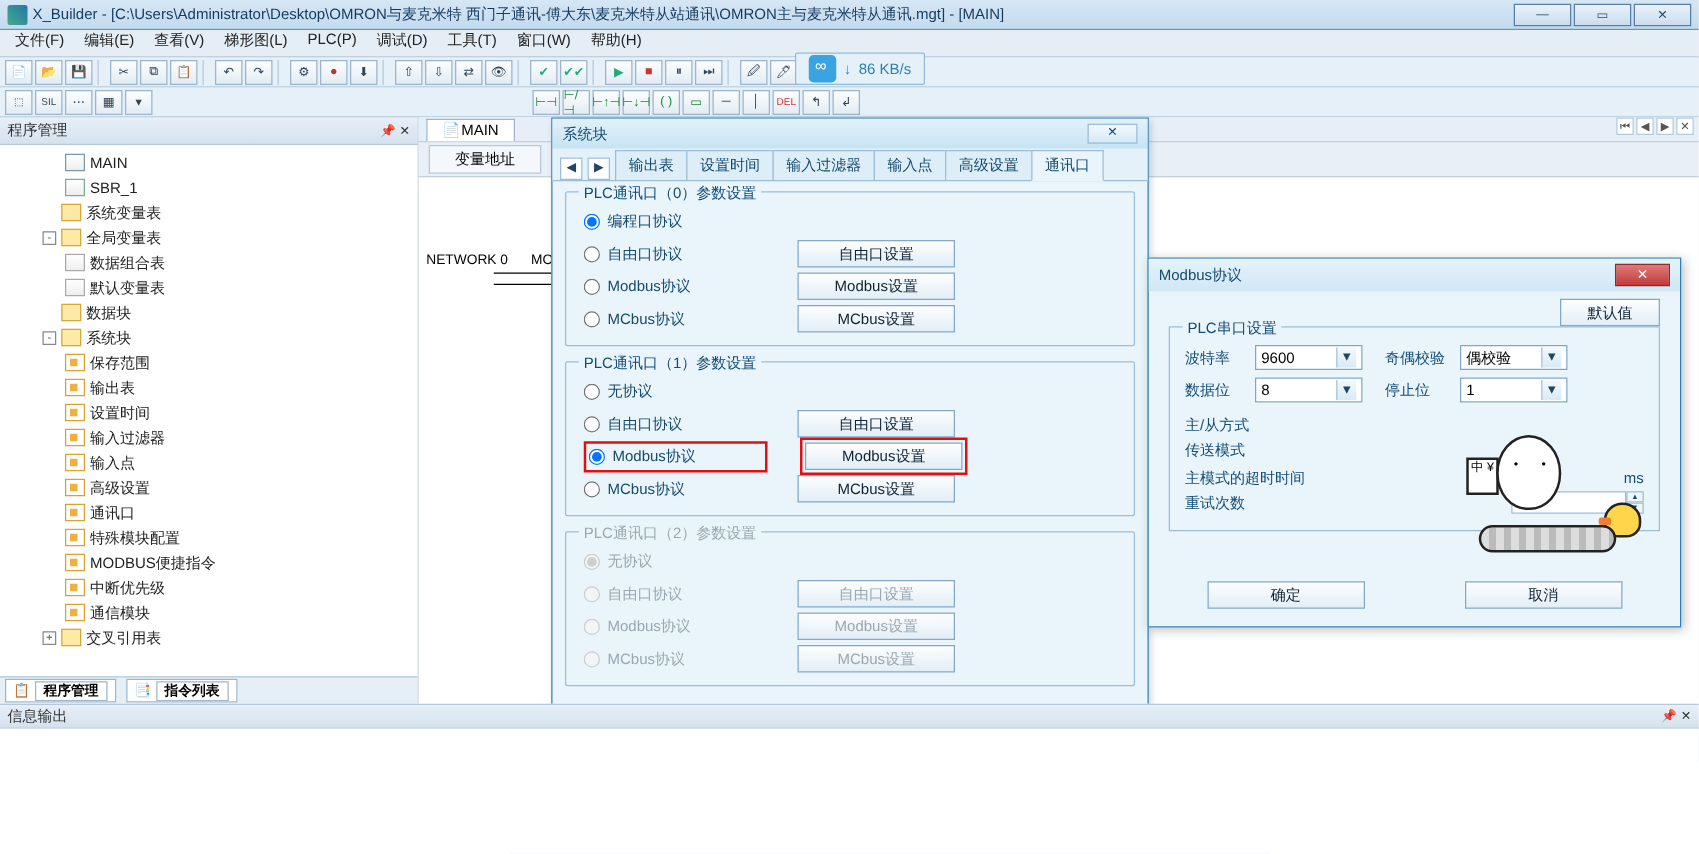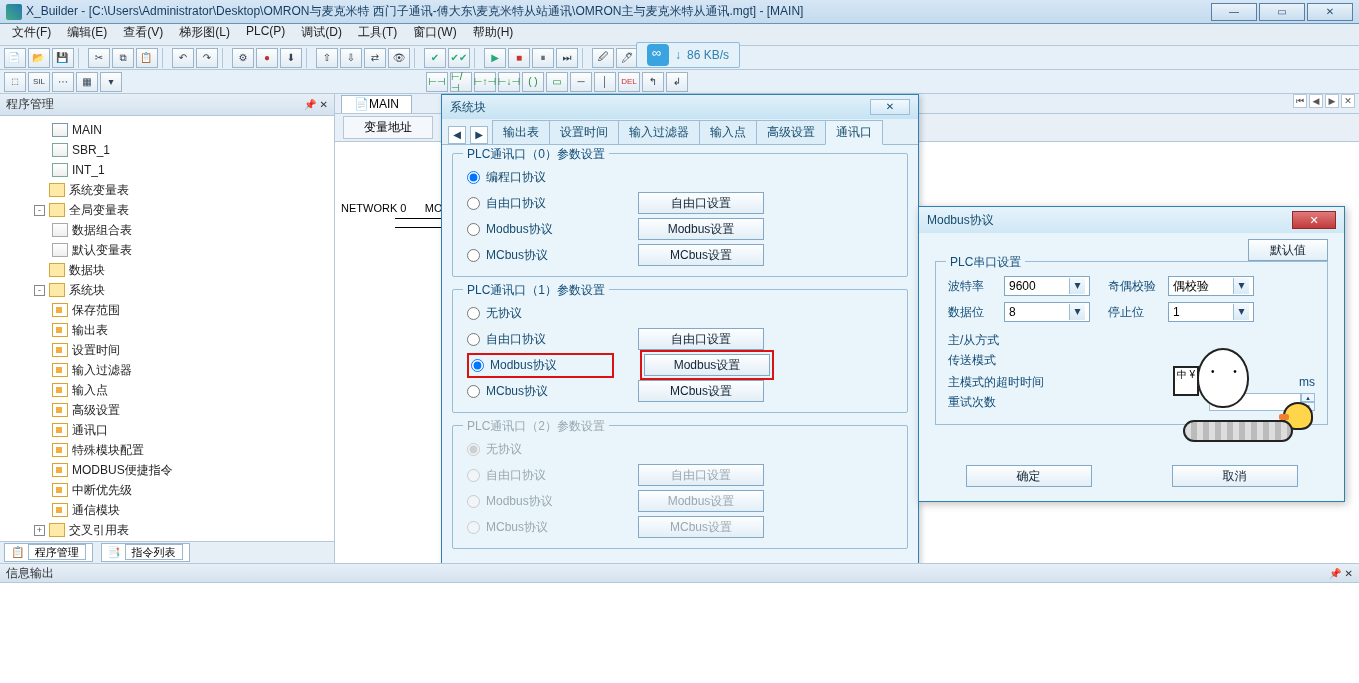--- a/index.html
+++ b/index.html
@@ -33,21 +33,21 @@
 .tree-row.lv1{padding-left:34px;}
 .tree-row.lv2{padding-left:52px;}
 .tree-icon{width:16px;height:14px;margin-right:4px;display:inline-block;}
 .ti-doc{background:linear-gradient(#fff,#eee);border:1px solid #aaa;}
 .ti-doc.g{border-color:#7a9;}
 .ti-doc.b{border-color:#79a;}
 .ti-fold{background:#ffe9a6;border:1px solid #d2a93a;}
 .ti-yel{background:#fff;border:1px solid #e0a030;}
 .ti-yel::before{content:"";display:block;width:6px;height:6px;background:#f0b040;margin:3px 0 0 3px;}
 .pm{width:11px;height:11px;border:1px solid #888;text-align:center;line-height:9px;font-size:9px;margin-right:4px;color:#555;}
-.bottom-tabs{height:22px;background:#e6eff6;border-top:1px solid #b5c8d9;display:flex;align-items:center;padding:0 4px;gap:8px;}
+.bottom-tabs{height:22px;background:#e6eff6;border-top:1px solid #b5c8d9;display:flex;align-items:center;padding:0 4px;gap:8px;font-weight:bold;}
 .bottom-tabs span{padding:1px 6px;border:1px solid #9db7ce;background:#fff;font-size:11px;}
 
 
 .workarea{position:absolute;left:335px;top:94px;right:0;bottom:120px;background:#fff;}
 .doc-tab{background:#e6eff8;height:20px;border-bottom:1px solid #b5c8d9;display:flex;align-items:center;padding-left:6px;}
 .doc-tab .tab{background:#fff;border:1px solid #9db7ce;border-bottom:none;padding:1px 12px;height:18px;display:inline-flex;align-items:center;}
 .varbar{height:28px;background:#e8eff6;border-bottom:1px solid #b5c8d9;display:flex;align-items:center;padding:0 8px;}
 .varbar .lbl{background:#f4f8fc;border:1px solid #b5c8d9;padding:2px 20px;}
 .ladder{position:relative;height:100%;background:#fff;}
 .network{position:absolute;left:0;top:60px;font-size:11px;}
@@ -210,24 +210,20 @@
       <span class="pin">📌 ✕</span>
   </div>
   <div class="tree" id="tree">
       <div class="tree-row lv2">
         <span class="tree-icon ti-doc b"></span>
         <span>MAIN</span>
       </div>
       <div class="tree-row lv2">
         <span class="tree-icon ti-doc g"></span>
         <span>SBR_1</span>
-      </div>
-      <div class="tree-row lv2">
-        <span class="tree-icon ti-doc g"></span>
-        <span>INT_1</span>
       </div>
       <div class="tree-row lv1">
         <span style="width:15px;display:inline-block"></span>
         <span class="tree-icon ti-fold"></span>
         <span>系统变量表</span>
       </div>
       <div class="tree-row lv1">
         <span class="pm">-</span>
         <span class="tree-icon ti-fold"></span>
         <span>全局变量表</span>

